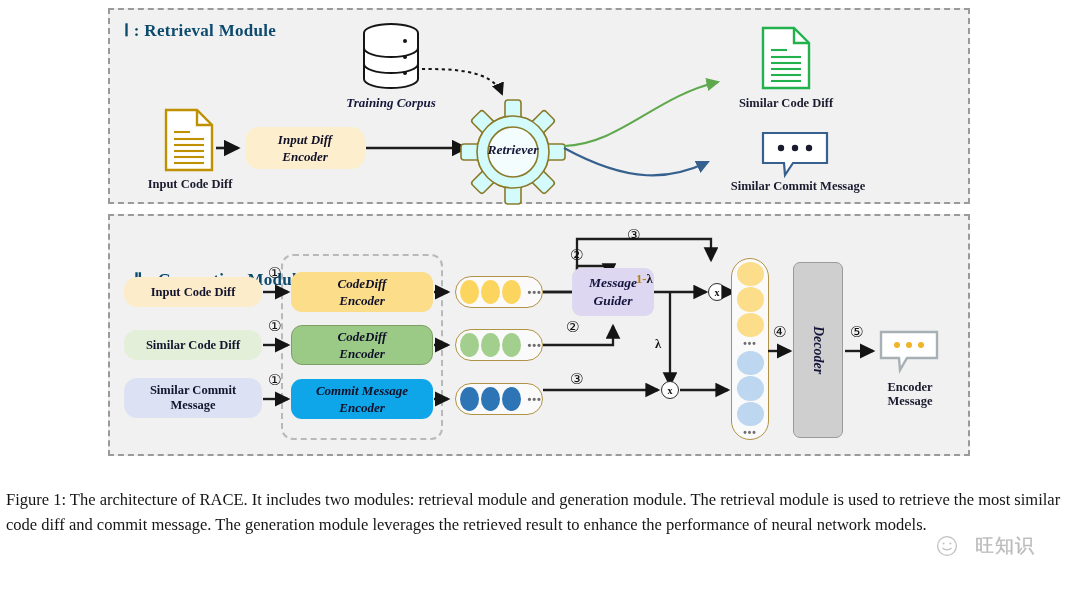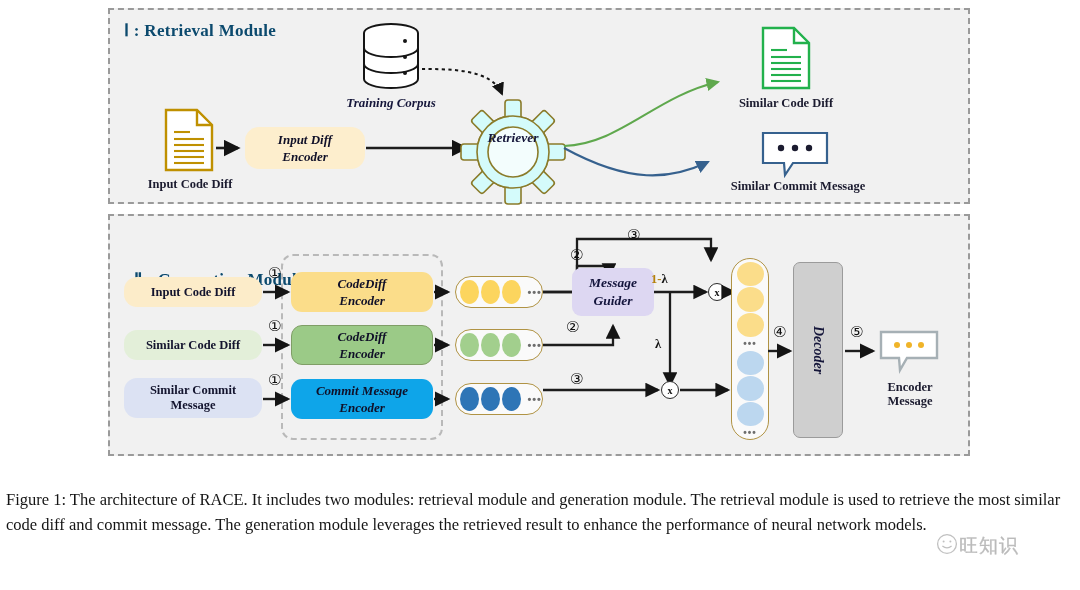--- a/index.html
+++ b/index.html
@@ -147,21 +147,21 @@
   #caption {
     position:absolute; left:6px; top:487px; width:1068px;
     font-family:"Liberation Serif", serif;
     font-size:16.5px; color:#151515; line-height:25px;
     text-align:left;
   }
 
   
   #watermark {
     position:absolute; left:936px; top:533px;
-    display:flex; gap:1px;
+    display:flex; align-items:center; gap:17px;
     opacity:0.42;
   }
   #watermark .wm-text {
     font-family:"DejaVu Sans", sans-serif;
     font-size:19px; color:#5c5c5c; letter-spacing:1px;
     -webkit-text-stroke:0.4px #6a6a6a;
   }
   svg { display:block; overflow:visible; }
 </style>
 </head>
@@ -233,21 +233,21 @@
           <rect x="-8" y="-52" width="16" height="20" rx="3" transform="rotate(180)"></rect>
           <rect x="-8" y="-52" width="16" height="20" rx="3" transform="rotate(225)"></rect>
           <rect x="-8" y="-52" width="16" height="20" rx="3" transform="rotate(270)"></rect>
           <rect x="-8" y="-52" width="16" height="20" rx="3" transform="rotate(315)"></rect>
         </g>
         <circle cx="0" cy="0" r="36"></circle>
       </g>
       <circle cx="0" cy="0" r="25" fill="#f3fdfd" stroke="#8a7b2a" stroke-width="1.6"></circle>
     </g>
   </svg>
-  <div class="ital-label" style="position:absolute; left:480px; top:130px; width:66px; text-align:center; font-size:13.5px;">Retriever</div>
+  <div class="ital-label" style="position:absolute; left:480px; top:142px; width:66px; text-align:center; font-size:13.5px;">Retriever</div>
 
   <svg style="position:absolute; left:560px; top:48px;" width="200" height="110">
     <defs>
       <marker id="ah-green" markerWidth="7" markerHeight="7" refX="5.5" refY="3.2" orient="auto">
         <path d="M0,0 L6.5,3.2 L0,6.4 z" fill="#5fa84d"></path>
       </marker>
       <marker id="ah-blue" markerWidth="7" markerHeight="7" refX="5.5" refY="3.2" orient="auto">
         <path d="M0,0 L6.5,3.2 L0,6.4 z" fill="#36618e"></path>
       </marker>
     </defs>
@@ -383,21 +383,21 @@
     </div>
   </div>
 
   <svg style="position:absolute; left:654px; top:285px;" width="80" height="115">
 
     <path d="M0 7 H52" fill="none" stroke="#1d1d1d" stroke-width="2.3" marker-end="url(#ah-dark)"></path>
 
     <path d="M16 7 V100" fill="none" stroke="#1d1d1d" stroke-width="2.3" marker-end="url(#ah-dark)"></path>
   </svg>
 
-  <div class="lam" style="left:651px; top:272px;">
+  <div class="lam" style="left:636px; top:272px;">
     <span class="pre">1-</span><span class="sym">λ</span>
   </div>
   <div class="lam" style="left:655px; top:337px;">
     <span class="sym">λ</span>
   </div>
 
   <div class="mulnode" style="left:708px; top:283px;">
     <span>x</span>
   </div>
   <div class="mulnode" style="left:661px; top:381px;">

